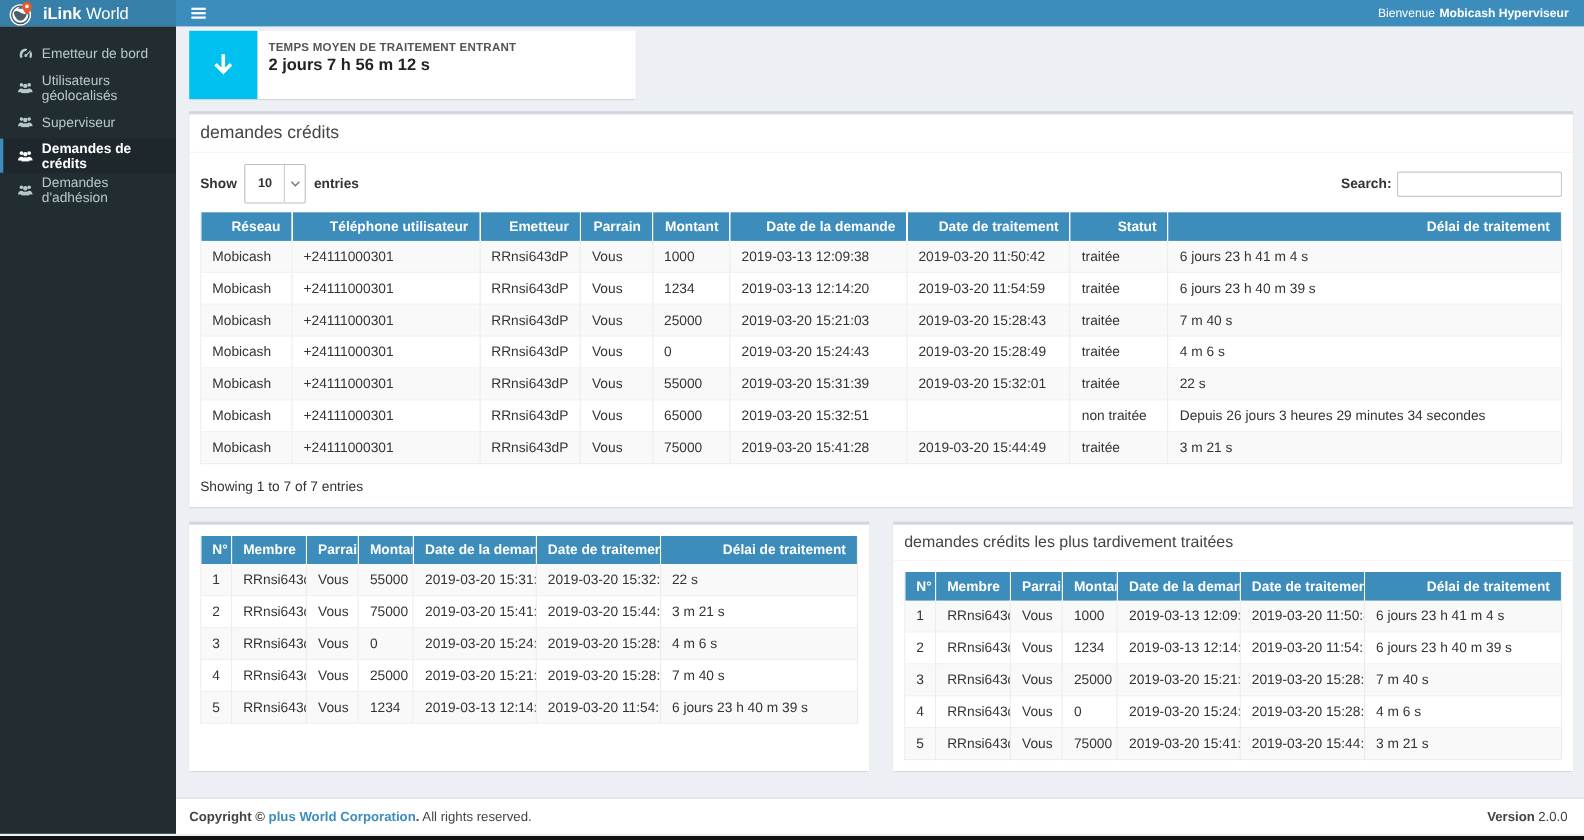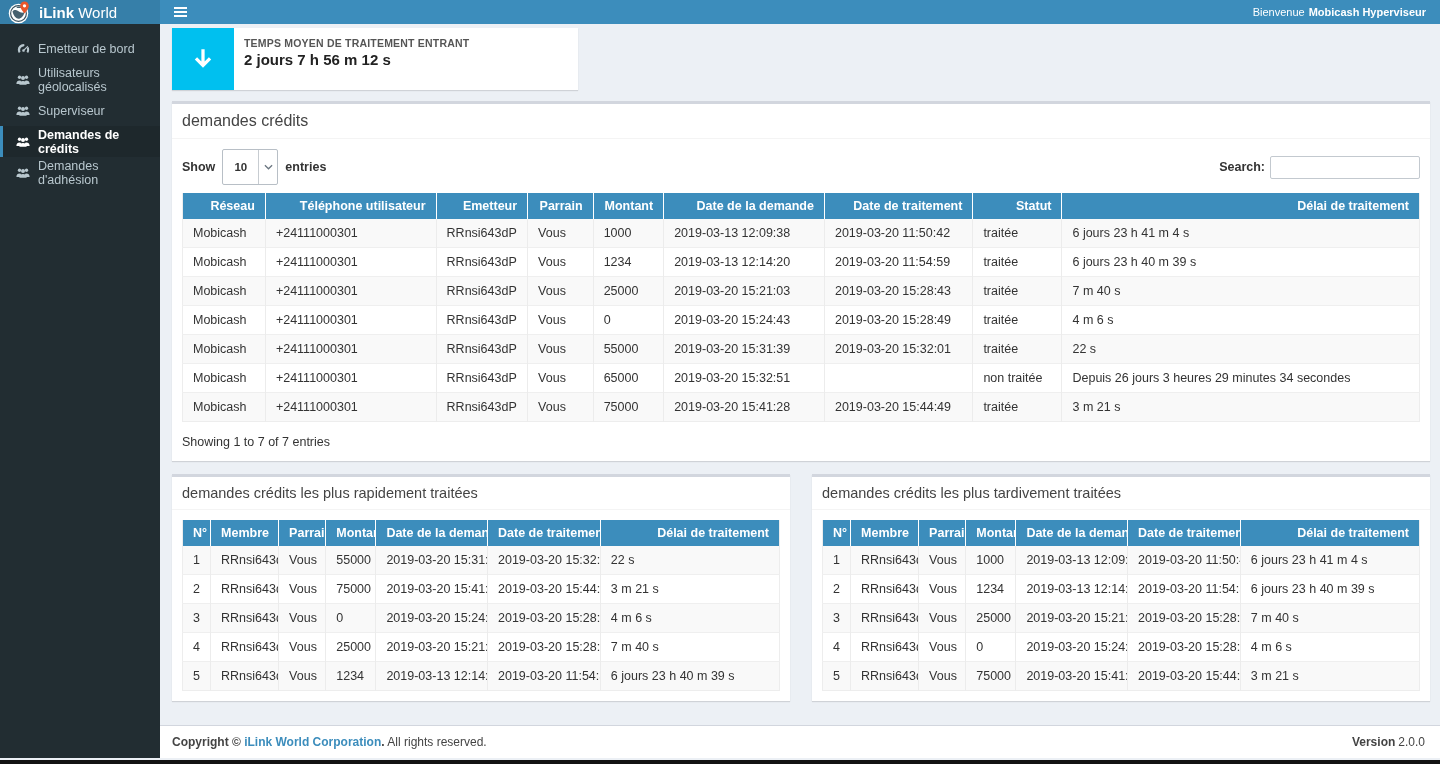--- a/index.html
+++ b/index.html
@@ -300,21 +300,20 @@
                   <td>3 m 21 s</td>
                 </tr>
               </tbody>
           </table>
           <div class="dt-info">Showing 1 to 7 of 7 entries</div>
         </div>
       </div>
 
       <div class="panel-row">
         <div class="panel">
-          <div class="panel-heading small">demandes crédits les plus rapidement traitées</div>
           <div class="panel-body" style="padding-top:10px;">
             <table class="dt mini-table">
               <thead>
                   <tr>
                     <th>N°</th>
                     <th>Membre</th>
                     <th>Parrain</th>
                     <th>Montant</th>
                     <th>Date de la demande</th>
                     <th>Date de traitement</th>
@@ -435,21 +434,21 @@
                 </tbody>
             </table>
           </div>
         </div>
       </div>
 
     </div>
 
     <footer class="footer">
       <div>
-        <strong>Copyright © </strong><a>iLink World Corporation</a><strong>.</strong><span> All rights reserved.</span>
+        <strong>Copyright © </strong><a>plus World Corporation</a><strong>.</strong><span> All rights reserved.</span>
       </div>
       <div>
         <strong>Version</strong><span class="ver-val">2.0.0</span>
       </div>
     </footer>
   </div>
 </div>
 
 <div class="bottom-edge"></div>
 

